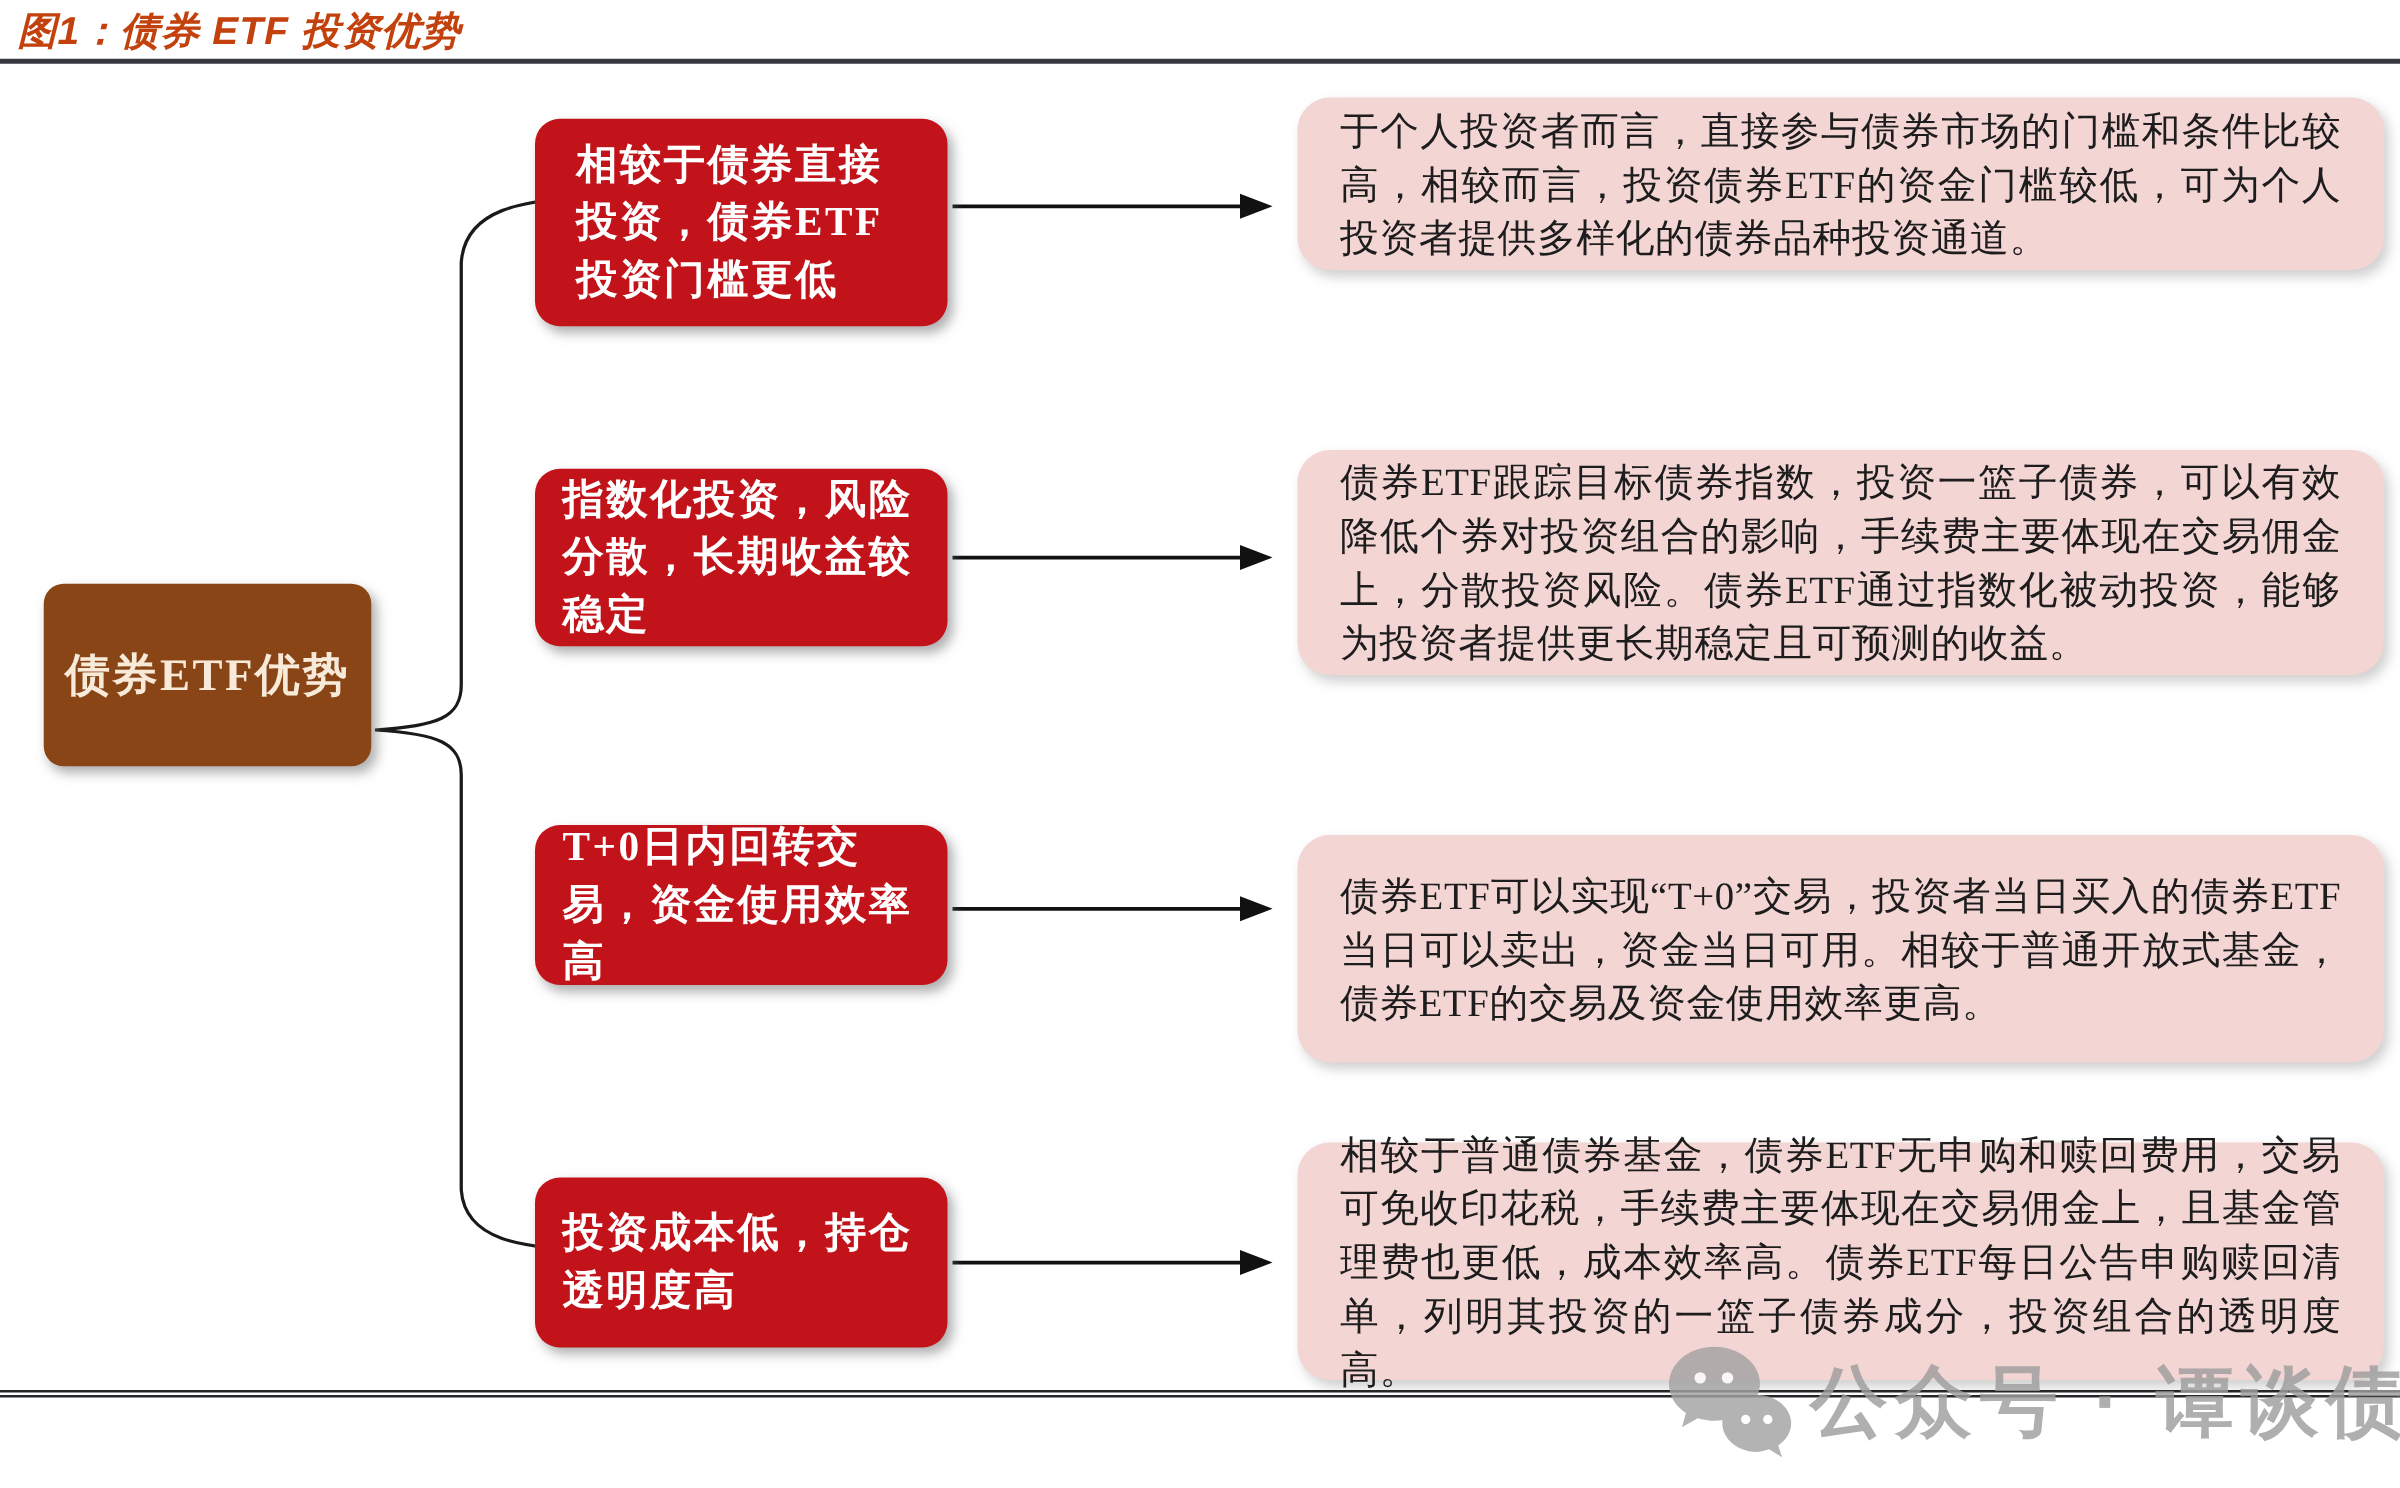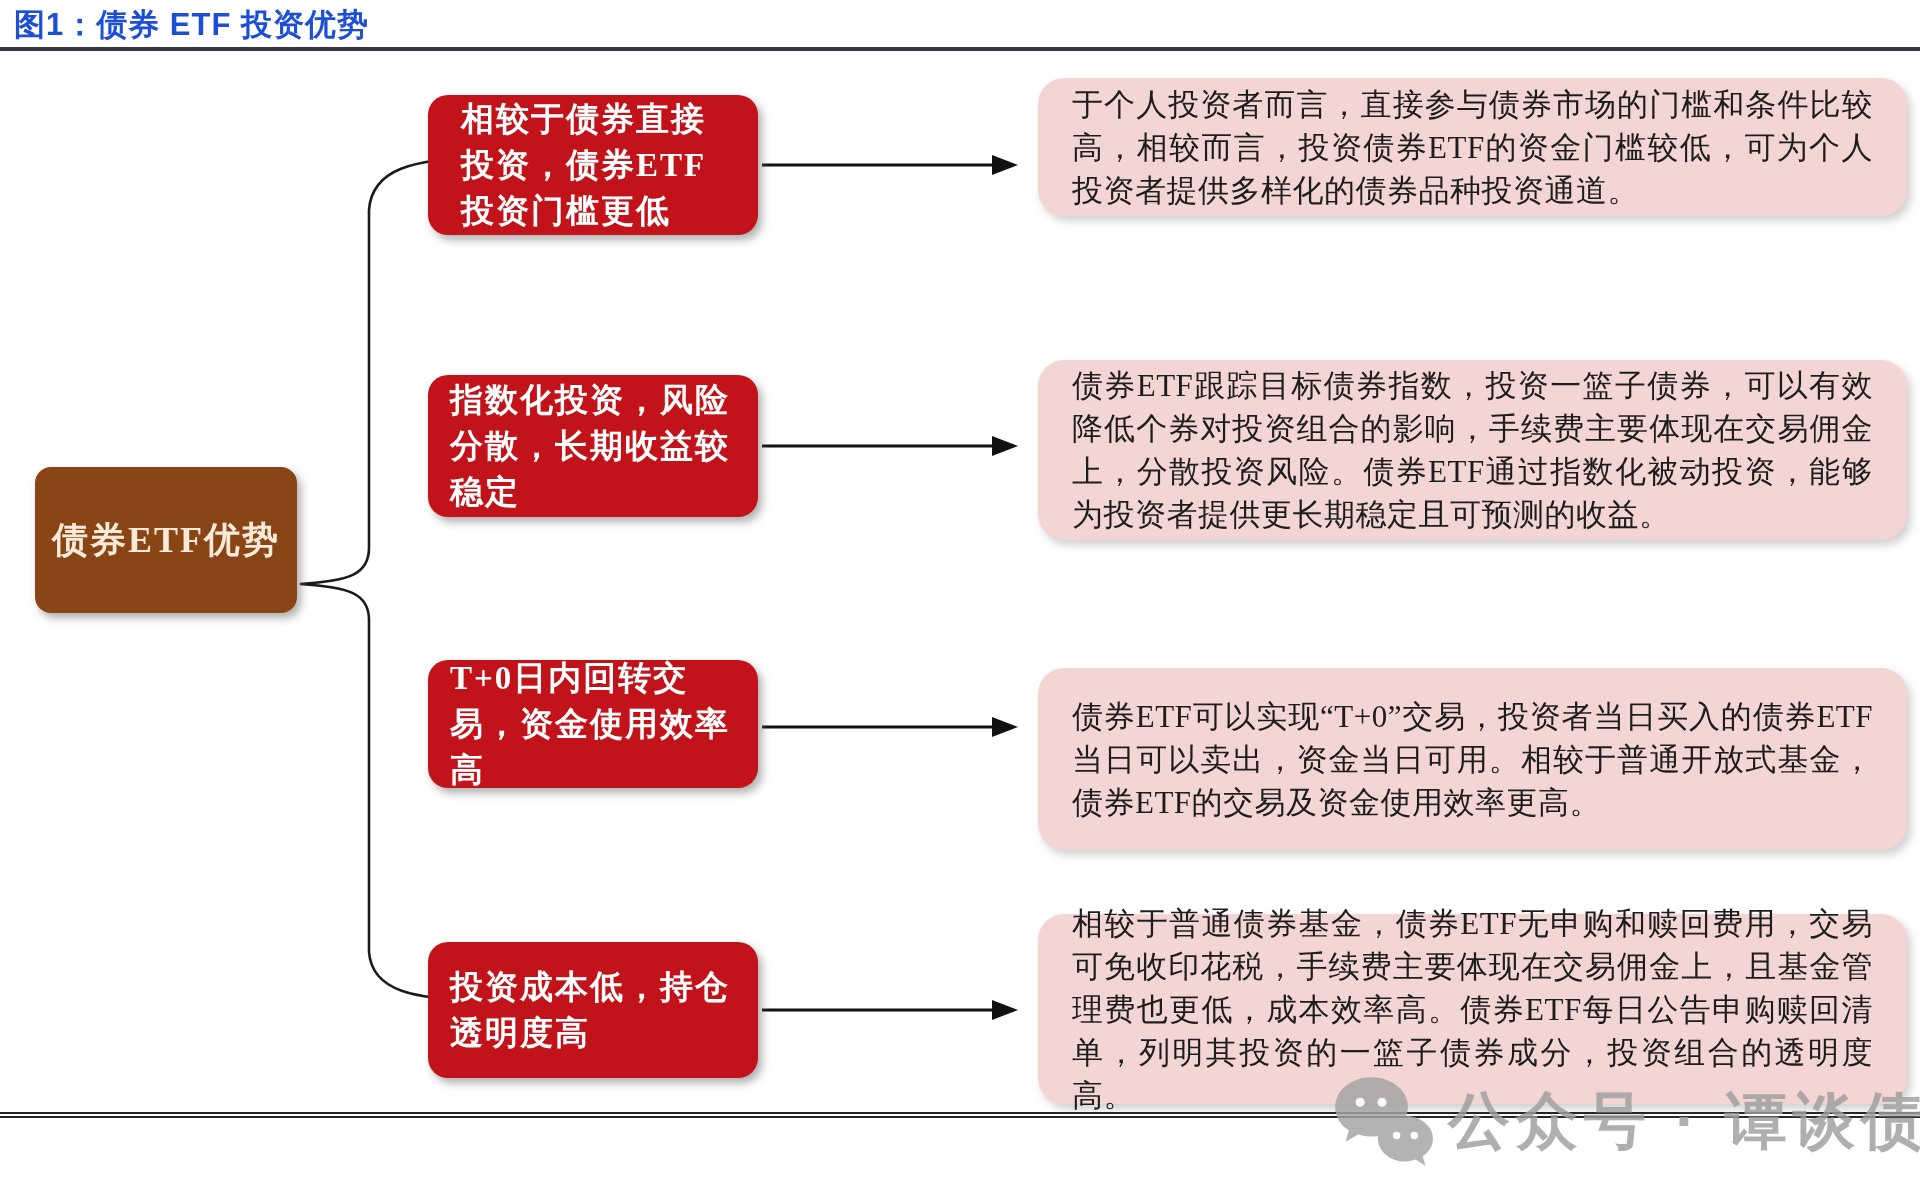--- a/index.html
+++ b/index.html
@@ -2,21 +2,21 @@
 <html><head>
 <meta charset="utf-8">
 <style>
   html,body{margin:0;padding:0;background:#ffffff;}
   .canvas{
     position:relative;width:1920px;height:1190px;background:#ffffff;overflow:hidden;
     font-family:"Liberation Sans",sans-serif;
   }
   .fig-title{
     position:absolute;left:14px;top:4px;font-size:31px;font-weight:bold;
-    color:#1d4ed8;letter-spacing:1px;
+    color:#c2410c;letter-spacing:1px;font-style:italic;
   }
   .title-rule{
     position:absolute;left:0;top:47px;width:1920px;height:4px;background:#35383e;
   }
   
   .root-box{
     position:absolute;left:35px;top:467px;width:262px;height:146px;
     background:#8a4516;border-radius:16px;
     box-shadow:4px 5px 9px rgba(110,110,110,.55);
     display:flex;align-items:center;justify-content:center;
@@ -28,21 +28,21 @@
   
   .adv-box{
     position:absolute;left:428px;width:330px;background:#c2131a;border-radius:20px;
     box-shadow:4px 5px 9px rgba(110,110,110,.55);
     display:flex;align-items:center;box-sizing:border-box;padding:14px 22px;
   }
   .adv-box span{
     color:#ffffff;font-size:33px;line-height:1.4;font-weight:bold;letter-spacing:2px;
     font-family:"Liberation Serif",serif;
   }
-  .adv-1{top:95px;height:140px;padding-left:33px;}
+  .adv-1{top:95px;height:166px;padding-left:33px;}
   .adv-2{top:375px;height:142px;}
   .adv-3{top:660px;height:128px;}
   .adv-4{top:942px;height:136px;}
   
   .det-box{
     position:absolute;left:1026px;width:869px;background:#f3d5d4;border-radius:26px;
     box-shadow:4px 5px 9px rgba(150,150,150,.45);
     display:flex;align-items:center;box-sizing:border-box;padding:10px 34px;margin-left:12px;
   }
   .det-box span{

